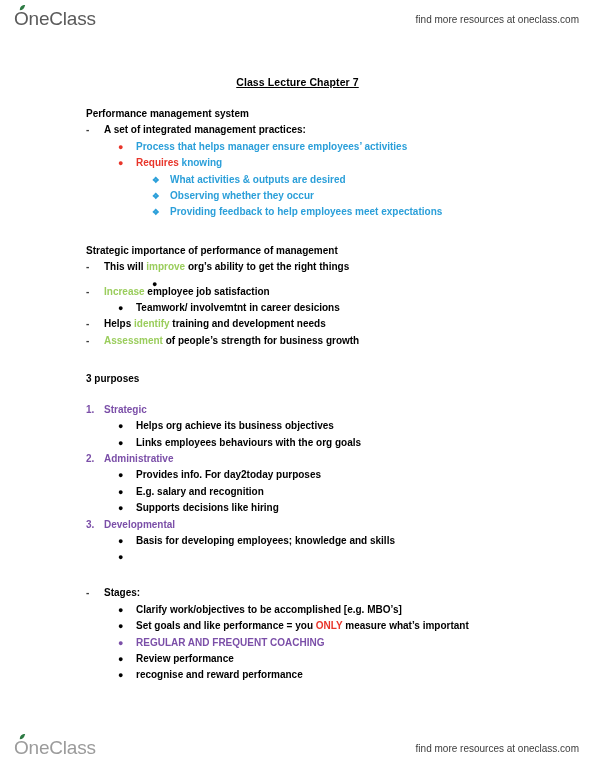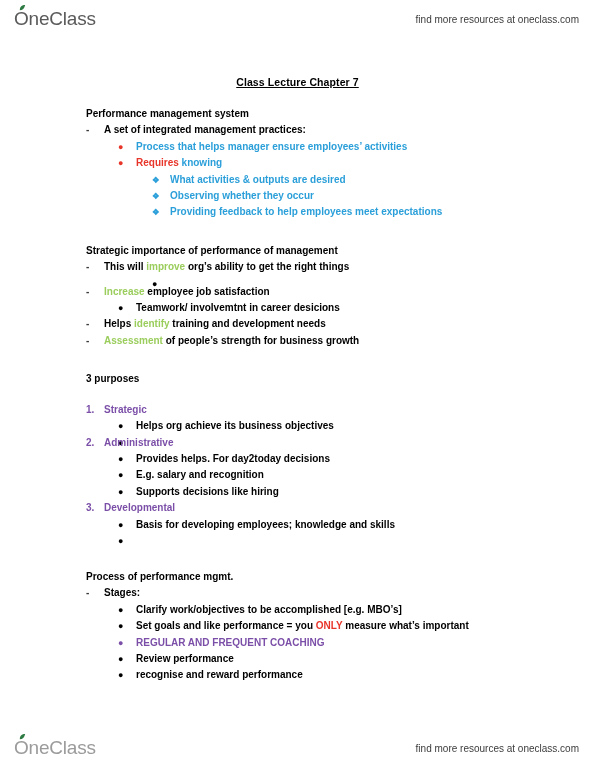--- a/index.html
+++ b/index.html
@@ -227,29 +227,30 @@
     <div class="line lv2 has-num">
       <span class="bullet num-b c-purple">1.</span>
       <span class="c-purple">Strategic</span>
     </div>
     <div class="line lv2 has-dot">
       <span class="bullet dot2-b dot-glyph c-black">●</span>
       <span>Helps org  achieve its business objectives</span>
     </div>
     <div class="line lv2 has-dot">
       <span class="bullet dot2-b dot-glyph c-black">●</span>
+      <span>Links employees behaviours with the org goals</span>
     </div>
 
     <div class="line lv2 has-num">
       <span class="bullet num-b c-purple">2.</span>
       <span class="c-purple">Administrative</span>
     </div>
     <div class="line lv2 has-dot">
       <span class="bullet dot2-b dot-glyph c-black">●</span>
-      <span>Provides helps. For day2today decisions</span>
+      <span>Provides info. For day2today purposes</span>
     </div>
     <div class="line lv2 has-dot">
       <span class="bullet dot2-b dot-glyph c-black">●</span>
       <span>E.g. salary and recognition</span>
     </div>
     <div class="line lv2 has-dot">
       <span class="bullet dot2-b dot-glyph c-black">●</span>
       <span>Supports decisions like hiring</span>
     </div>
 
@@ -263,21 +264,20 @@
     </div>
     <div class="line lv2 has-dot">
       <span class="bullet dot2-b dot-glyph c-black">●</span>
     </div>
   </div>
 
   <div class="spacer-lg"></div>
   <div class="spacer-md"></div>
 
   <div class="section">
-    <div class="line lv0">Process of performance mgmt.</div>
 
     <div class="line lv1 has-dash">
       <span class="bullet dash-b dash-glyph">-</span>
       <span>Stages:</span>
     </div>
 
     <div class="line lv2 has-dot">
       <span class="bullet dot2-b dot-glyph c-black">●</span>
       <span>Clarify work/objectives to be accomplished [e.g.  MBO’s]</span>
     </div>

